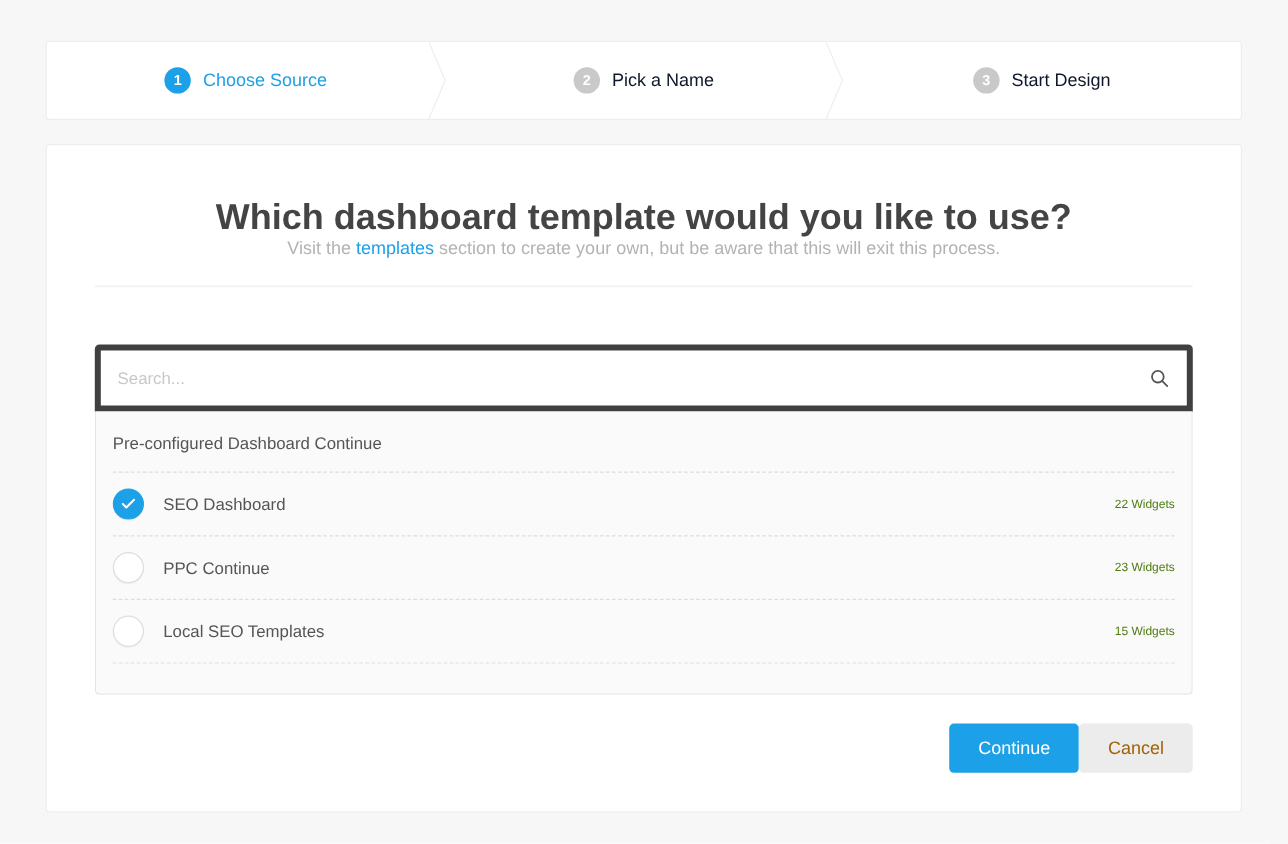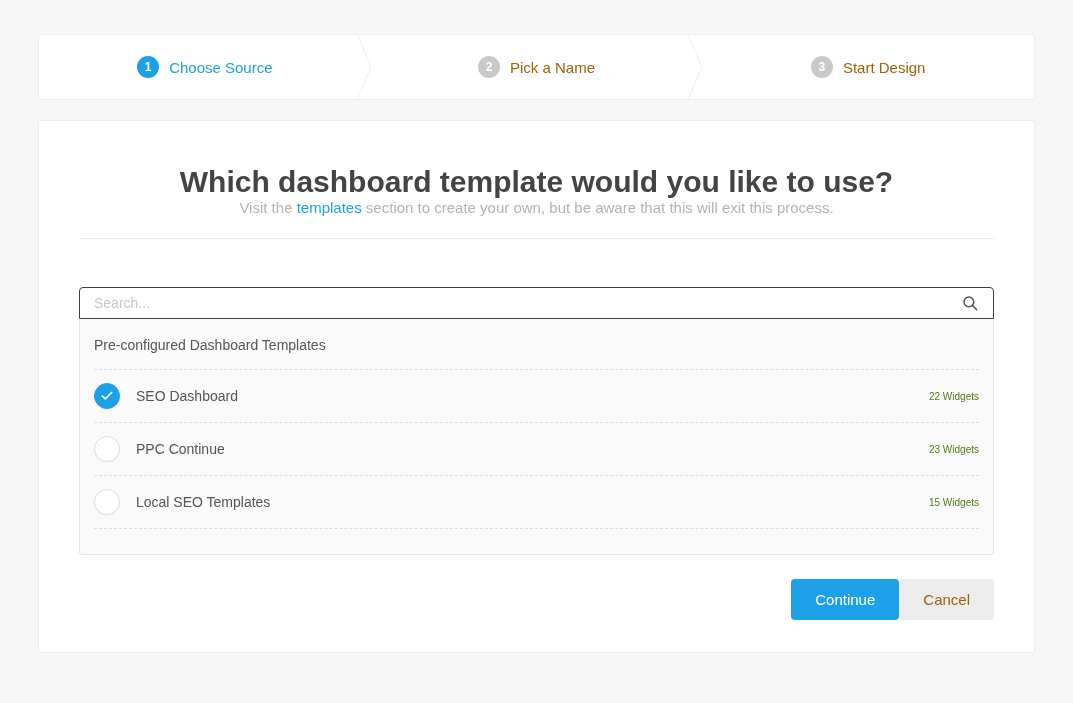--- a/index.html
+++ b/index.html
@@ -50,21 +50,21 @@
     font-size: 12px;
     font-weight: 600;
     color: #fff;
     background: #c9c9c9;
   }
   .step.active .step-num {
     background: #1ca1e8;
   }
   .step-label {
     font-size: 15px;
-    color: #a16207;
+    color: #0f172a;
   }
   .step.active .step-label {
     color: #1ca1e8;
   }
   .panel {
     background: #fff;
     border: 1px solid #eee;
     border-radius: 3px;
     margin-top: 20px;
     padding: 44px 40px 32px 40px;
@@ -84,25 +84,25 @@
     color: #1ca1e8;
     text-decoration: none;
   }
   .divider {
     border: none;
     border-top: 1px solid #eee;
     margin-top: 22px;
   }
   .search-wrap {
     margin-top: 48px;
-    border: 1px solid #404040;
+    border: 5px solid #404040;
     border-radius: 4px 4px 0 0;
     display: flex;
     align-items: center;
-    height: 32px;
+    height: 56px;
     padding: 0 14px;
     background: #fff;
   }
   .search-input {
     flex: 1;
     border: none;
     outline: none;
     font-size: 14px;
     color: #333;
     background: transparent;
@@ -233,21 +233,21 @@
 
     <div class="search-wrap">
       <input class="search-input" type="text" placeholder="Search..." style="">
       <svg class="search-icon" viewBox="0 0 24 24" fill="none" stroke="currentColor" stroke-width="2" stroke-linecap="round">
           <circle cx="10.5" cy="10.5" r="6.5"></circle>
           <line x1="21" y1="21" x2="15.5" y2="15.5"></line>
         </svg>
     </div>
 
     <div class="list-box">
-      <div class="group-header">Pre-configured Dashboard Templates</div>
+      <div class="group-header">Pre-configured Dashboard Continue</div>
 
       <div class="item">
         <div class="radio selected">
           <svg width="14" height="14" viewBox="0 0 24 24" fill="none" stroke="white" stroke-width="3" stroke-linecap="round" stroke-linejoin="round">
               <polyline points="20 6 9 17 4 12"></polyline>
             </svg>
         </div>
         <div class="item-label">SEO Dashboard</div>
         <div class="item-widgets">22 Widgets</div>
       </div>

